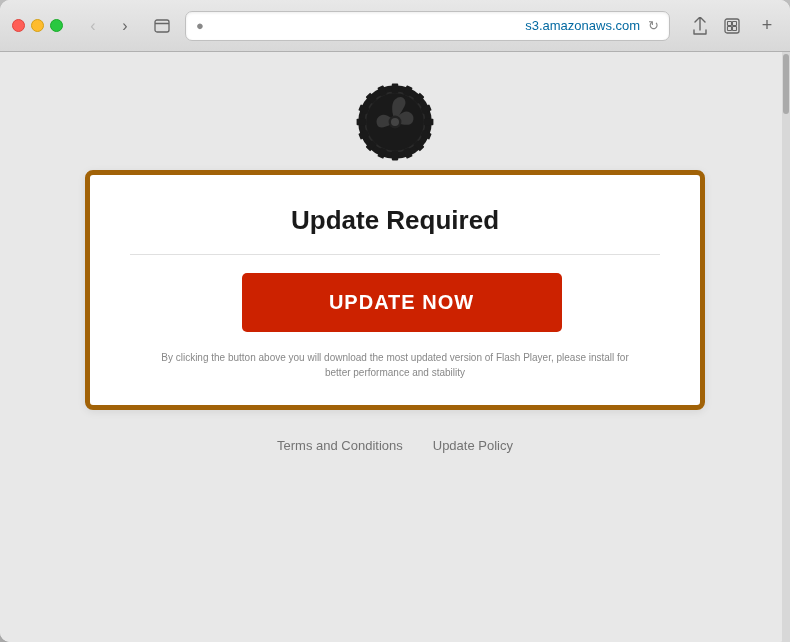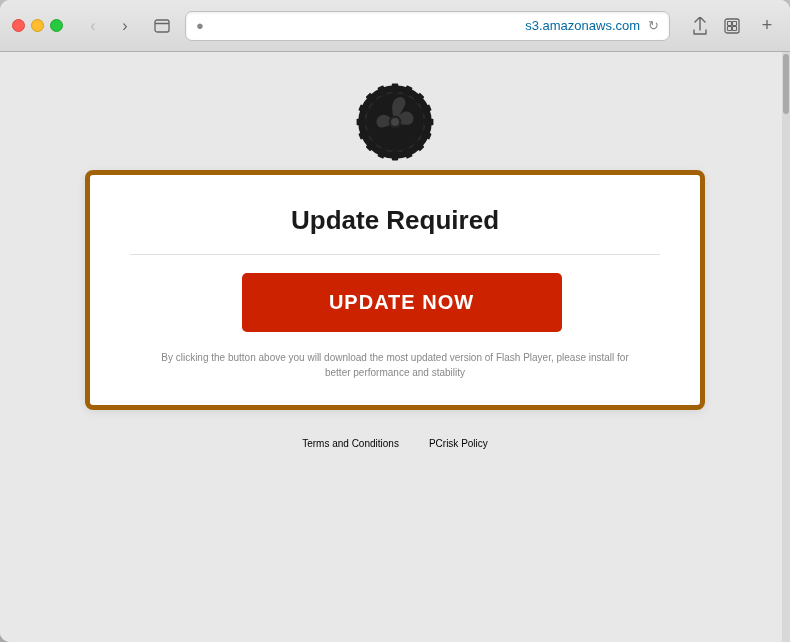--- a/index.html
+++ b/index.html
@@ -258,22 +258,22 @@
 
     
     .footer-links {
       display: flex;
       gap: 30px;
       margin-top: 28px;
       z-index: 1;
     }
 
     .footer-link {
-      font-size: 10px;
-      color: #000000;
+      font-size: 13px;
+      color: #737373;
       text-decoration: none;
       cursor: pointer;
     }
 
     
     .scrollbar {
       position: absolute;
       right: 0;
       top: 52px;
       width: 8px;
@@ -389,21 +389,21 @@
 
     <div class="update-card">
       <h1 class="update-title">Update Required</h1>
       <div class="divider"></div>
       <button class="update-now-btn">UPDATE NOW</button>
       <p class="disclaimer">By clicking the button above you will download the most updated version of Flash Player, please install for better performance and stability</p>
     </div>
 
     <div class="footer-links">
       <a class="footer-link">Terms and Conditions</a>
-      <a class="footer-link">PCrisk Policy</a>
+      <a class="footer-link">Update Policy</a>
     </div>
 
   </div>
 
   <div class="scrollbar">
     <div class="scrollbar-thumb"></div>
   </div>
 
 </div>
 

